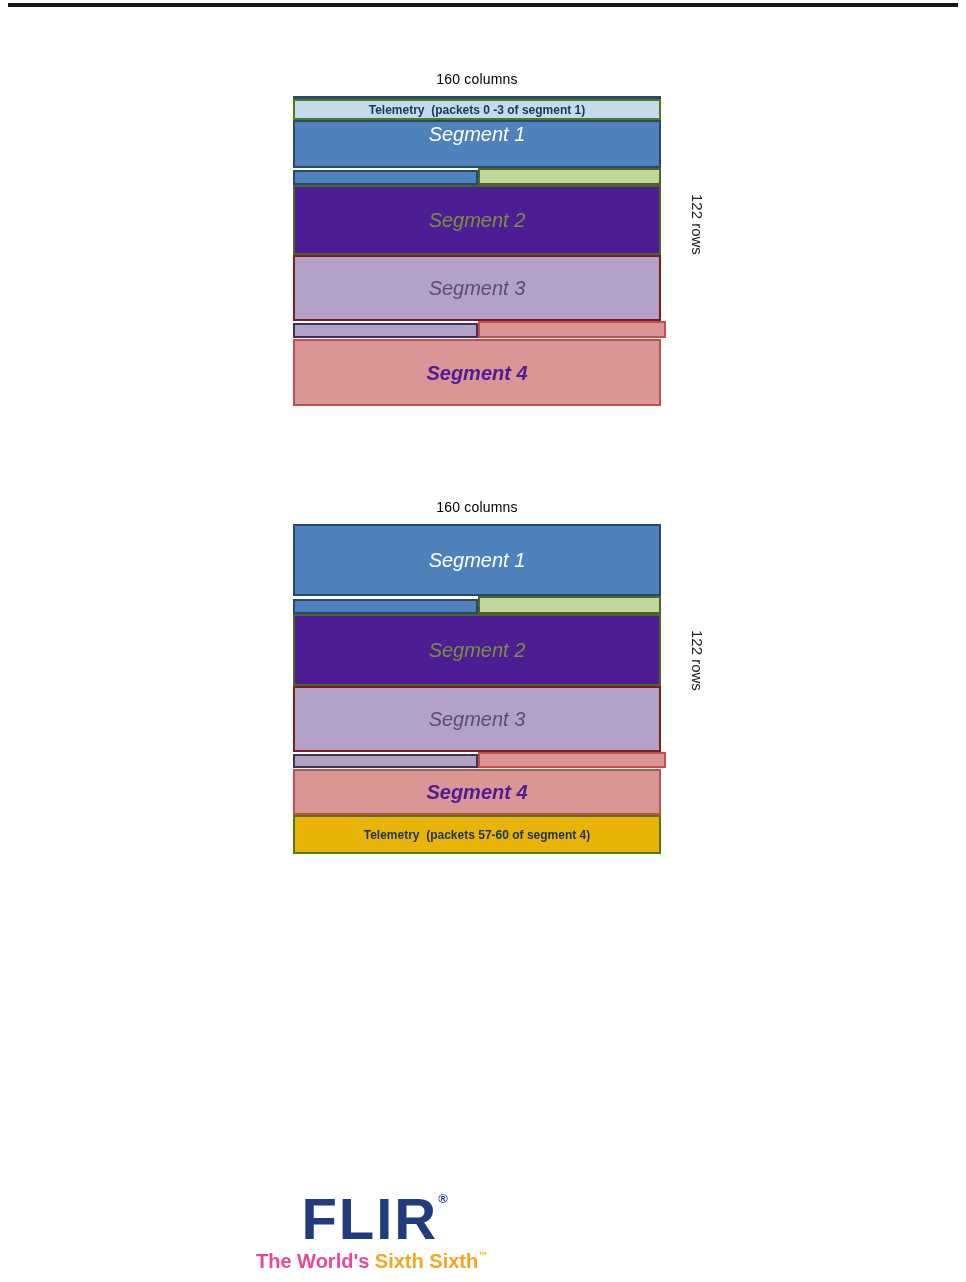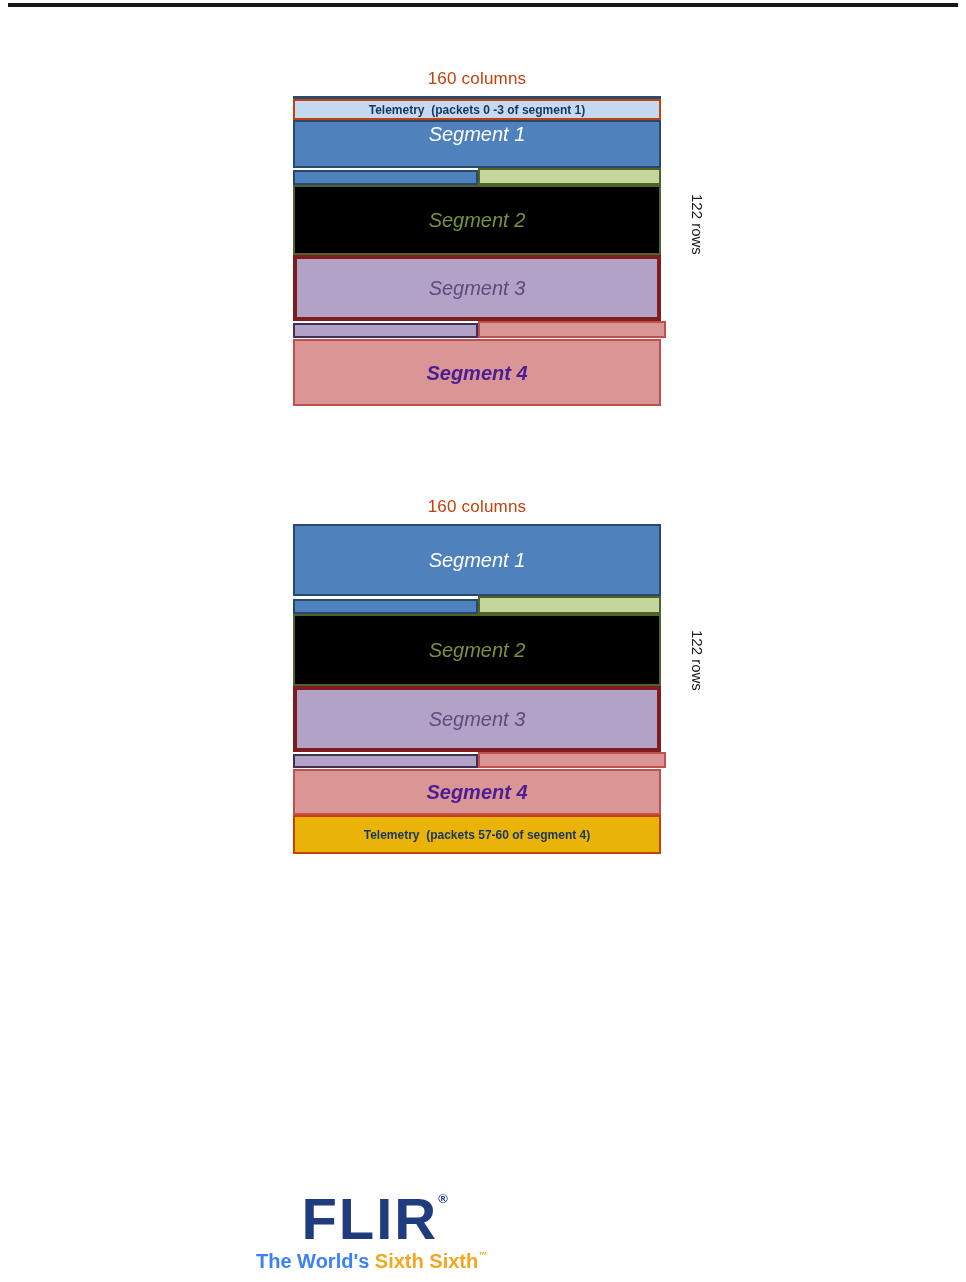--- a/index.html
+++ b/index.html
@@ -17,50 +17,50 @@
     background: #171717;
   }
 
   
   .figure { position: absolute; width: 368px; }
   .fig1 { left: 293px; top: 68px; }
   .fig2 { left: 293px; top: 496px; }
 
   .fig-title {
     text-align: center;
-    font-size: 17px; line-height: 22px;
-    color: #c2410c;
+    font-size: 14px; line-height: 22px;
+    color: #000000;
     margin-bottom: 6px;
     letter-spacing: 0.2px;
   }
   .fig-box { position: relative; width: 368px; }
 
   .navy-topline { height: 3px; background: #2a4a70; }
 
   .telemetry {
     box-sizing: border-box;
-    border: 2px solid #c2410c;
+    border: 2px solid #4d7c0f;
     display: flex; align-items: center; justify-content: center;
   }
   .telemetry-top    { height: 21px; background: #c5d9f1; }
   .telemetry-bottom { height: 39px; background: #eab308; }
   .telemetry span {
     font-size: 12px; font-weight: bold; color: #17365d;
     white-space: pre; line-height: 1;
   }
 
   .seg {
     box-sizing: border-box;
     display: flex; align-items: center; justify-content: center; font-style: italic;
   }
   .seg-label { font-size: 20px; line-height: 24px; }
 
   .seg-blue   { background:#4f81bd; border:2px solid #28496f; }
-  .seg-green  { background:#000000; border:2px solid #4f6228; }
-  .seg-purple { background:#b2a2c7; border:4px solid #7f1d1d; }
+  .seg-green  { background:#4c1d95; border:2px solid #4f6228; }
+  .seg-purple { background:#b2a2c7; border:2px solid #7f1d1d; }
   .seg-red    { background:#d99694; border:2px solid #c0504d; }
 
   .lbl-white  { color:#ffffff; }
   .lbl-green  { color:#76923c; }
   .lbl-purple { color:#604a7b; }
   .lbl-dark   { color:#4c1d95; font-weight:600; }
 
   .fig1 .seg1 { height: 48px; align-items: flex-start; }
   .fig1 .seg2 { height: 70px; }
   .fig1 .seg3 { height: 66px; }
@@ -119,21 +119,21 @@
     vertical-align: 36px;
     letter-spacing: 0;
     color: #1e3c7e;
   }
   .brand-divider {
     width: 3px; height: 80px;
     background: #1e3c7e;
     margin-left: 18px; margin-right: 26px;
   }
   .tagline { font-size: 20px; font-weight: 600; white-space: nowrap; }
-  .tagline .t-navy   { color: #3b82f6; }
+  .tagline .t-navy   { color: #ec4899; }
   .tagline .t-orange { color: #f3a71e; }
   .tagline .t-tm {
     font-size: 9px; vertical-align: 10px; color: #f3a71e; font-weight: 700;
   }
 </style>
 </head>
 <body>
 
 <div class="page">
 

